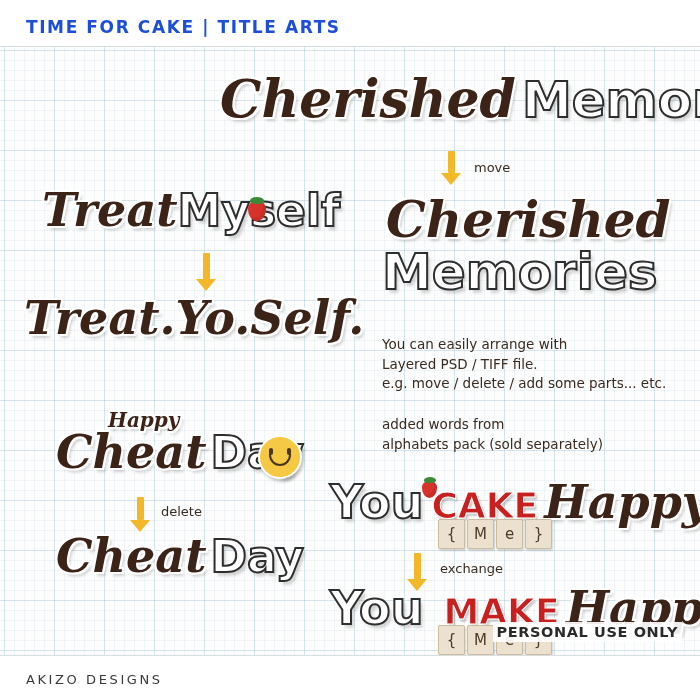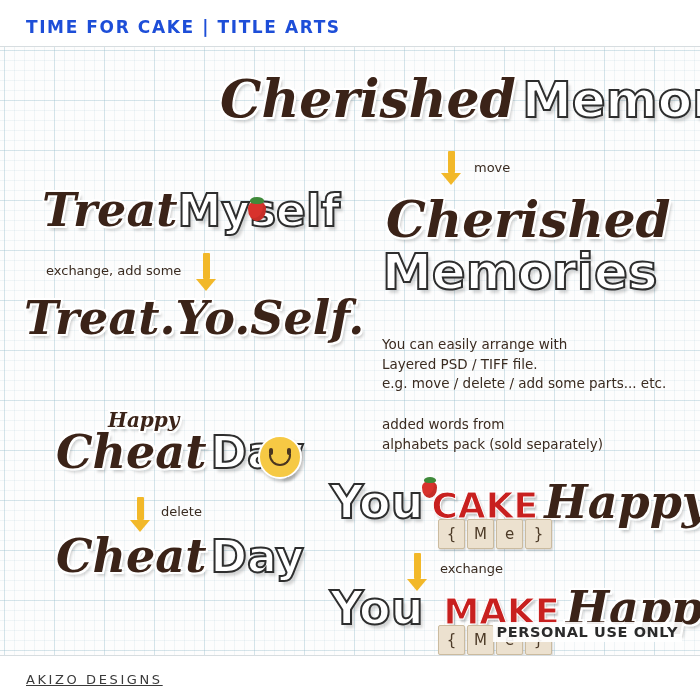--- a/index.html
+++ b/index.html
@@ -70,21 +70,20 @@
   }
   #footer-brand {
     position: absolute;
     left: 26px;
     top: 672px;
     font-size: 13px;
     letter-spacing: 2.6px;
     color: #3a3a3a;
     font-family: "DejaVu Sans", sans-serif;
     white-space: nowrap;
-    text-decoration: underline;
   }
 
   
   .art {
     position: absolute;
     white-space: nowrap;
     line-height: 1;
   }
   
   .script {
@@ -252,21 +251,20 @@
 
     <div class="art" style="left:42px; top:140px;">
       <span class="script" style="font-size:46px;text-align:center;">Treat</span><span class="outline" style="font-size:44px; ">Myself</span>
     </div>
     <div class="sticker" style="left:248px; top:154px;">
       <div class="strawberry">
           <div class="leaf"></div>
         </div>
     </div>
 
-    <div class="note small" style="left:46px; top:215px;">exchange, add some</div>
     <div class="arrow" style="left:206px; top:206px; height:40px;">
       <div class="shaft" style="height:26px;"></div>
       <div class="head" style="top:26px;"></div>
     </div>
 
     <div class="art" style="left:24px; top:248px;">
       <span class="script" style="font-size:46px;">Treat.Yo.Self.</span>
     </div>
 
     <div class="note block" style="left:382px; top:368px;">added words from

